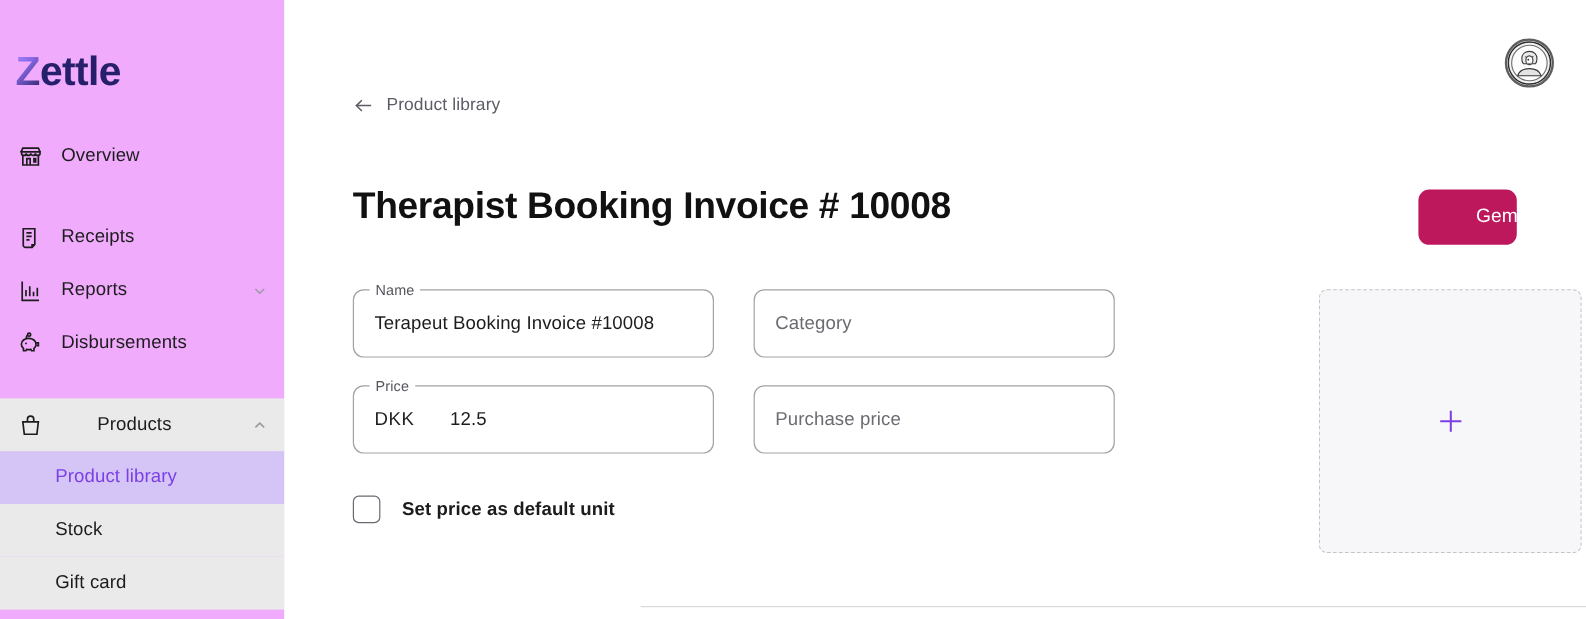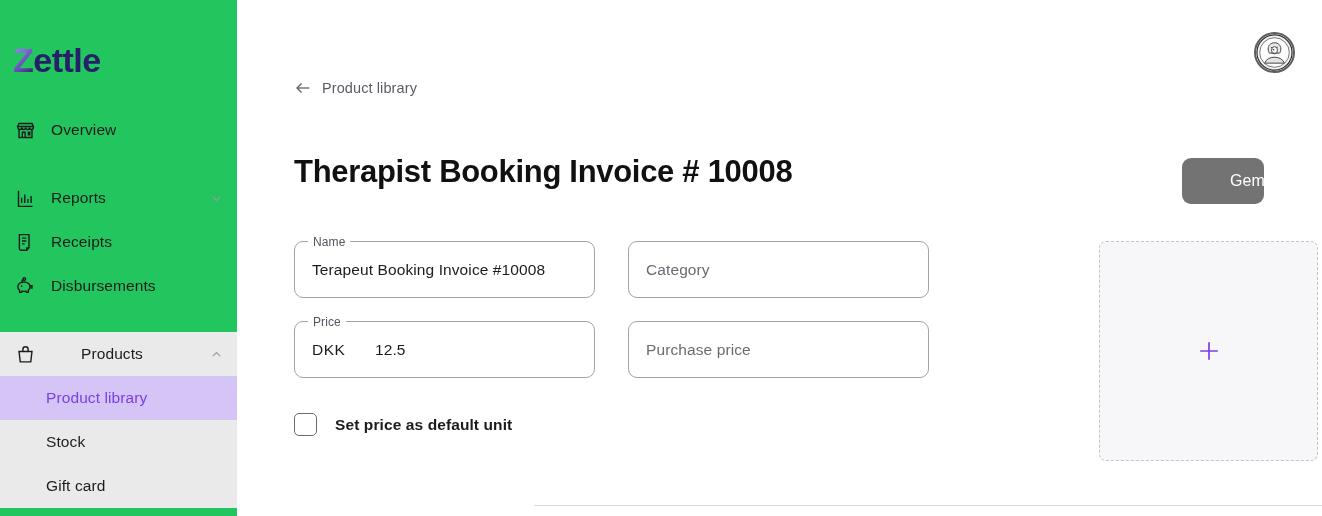--- a/index.html
+++ b/index.html
@@ -17,21 +17,21 @@
     display: flex;
     width: 1322px;
     height: 516px;
     position: relative;
   }
 
   
   .sidebar {
     width: 237px;
     height: 516px;
-    background: #22c55e;
+    background: #f0abfc;
     flex: 0 0 237px;
     position: relative;
     overflow: hidden;
   }
 
   .logo {
     position: absolute;
     left: 13px;
     top: 40px;
     font-size: 34px;
@@ -171,21 +171,21 @@
     line-height: 40px;
     white-space: nowrap;
   }
 
   .save-btn {
     position: absolute;
     right: 58px;
     top: 158px;
     width: 82px;
     height: 46px;
-    background: #737373;
+    background: #be185d;
     border: none;
     border-radius: 9px;
     color: #ffffff;
     font-size: 16px;
     font-family: "Liberation Sans", sans-serif;
     cursor: pointer;
     letter-spacing: 0.1px;
     padding-left: 48px;
   }
 
@@ -320,41 +320,41 @@
           </svg>
         </span>
         <span class="label">Overview</span>
       </div>
 
       <div class="nav-spacer-1"></div>
 
       <div class="nav-item">
         <span class="icon">
           <svg width="21" height="21" viewBox="0 0 24 24" fill="none" stroke="currentColor" stroke-width="1.6">
+            <path d="M5 3h11v15l-2.6 2.8H7.2A2.2 2.2 0 0 1 5 18.6z"></path>
+            <path d="M13.4 20.8v-2.5H16"></path>
+            <path d="M8 7h5M8 10.3h5M8 13.6h3"></path>
+          </svg>
+        </span>
+        <span class="label">Receipts</span>
+      </div>
+
+      <div class="nav-item">
+        <span class="icon">
+          <svg width="21" height="21" viewBox="0 0 24 24" fill="none" stroke="currentColor" stroke-width="1.6">
             <path d="M4 3v18h16"></path>
             <path d="M7.6 17V11M11.2 17V7.5M14.8 17v-4.4M18.4 17V9"></path>
           </svg>
         </span>
         <span class="label">Reports</span>
         <span class="chev">
           <svg width="13" height="13" viewBox="0 0 16 16" fill="none" stroke="currentColor" stroke-width="1.6">
             <path d="M3.5 6 8 10.3 12.5 6"></path>
           </svg>
         </span>
-      </div>
-
-      <div class="nav-item">
-        <span class="icon">
-          <svg width="21" height="21" viewBox="0 0 24 24" fill="none" stroke="currentColor" stroke-width="1.6">
-            <path d="M5 3h11v15l-2.6 2.8H7.2A2.2 2.2 0 0 1 5 18.6z"></path>
-            <path d="M13.4 20.8v-2.5H16"></path>
-            <path d="M8 7h5M8 10.3h5M8 13.6h3"></path>
-          </svg>
-        </span>
-        <span class="label">Receipts</span>
       </div>
 
       <div class="nav-item">
         <span class="icon">
           <svg width="21" height="21" viewBox="0 0 24 24" fill="none" stroke="currentColor" stroke-width="1.6">
             <path d="M3.2 12.4c0-3.3 3.2-5.6 7-5.6 3.8 0 7 2.3 7 5.6 0 1.6-.8 3-2 4v2.2h-2.3l-.6-1.3a9.6 9.6 0 0 1-4.2 0l-.6 1.3H5.2v-2.3c-1.2-1-2-2.4-2-3.9z"></path>
             <path d="M17.2 11.2h2.2v2.6h-1.7"></path>
             <circle cx="7.6" cy="11.6" r="0.9" fill="currentColor" stroke="none"></circle>
             <path d="M8.4 7.2c-.7-1-.5-2.6.6-3.2"></path>
             <circle cx="10.6" cy="3.3" r="1.5"></circle>

